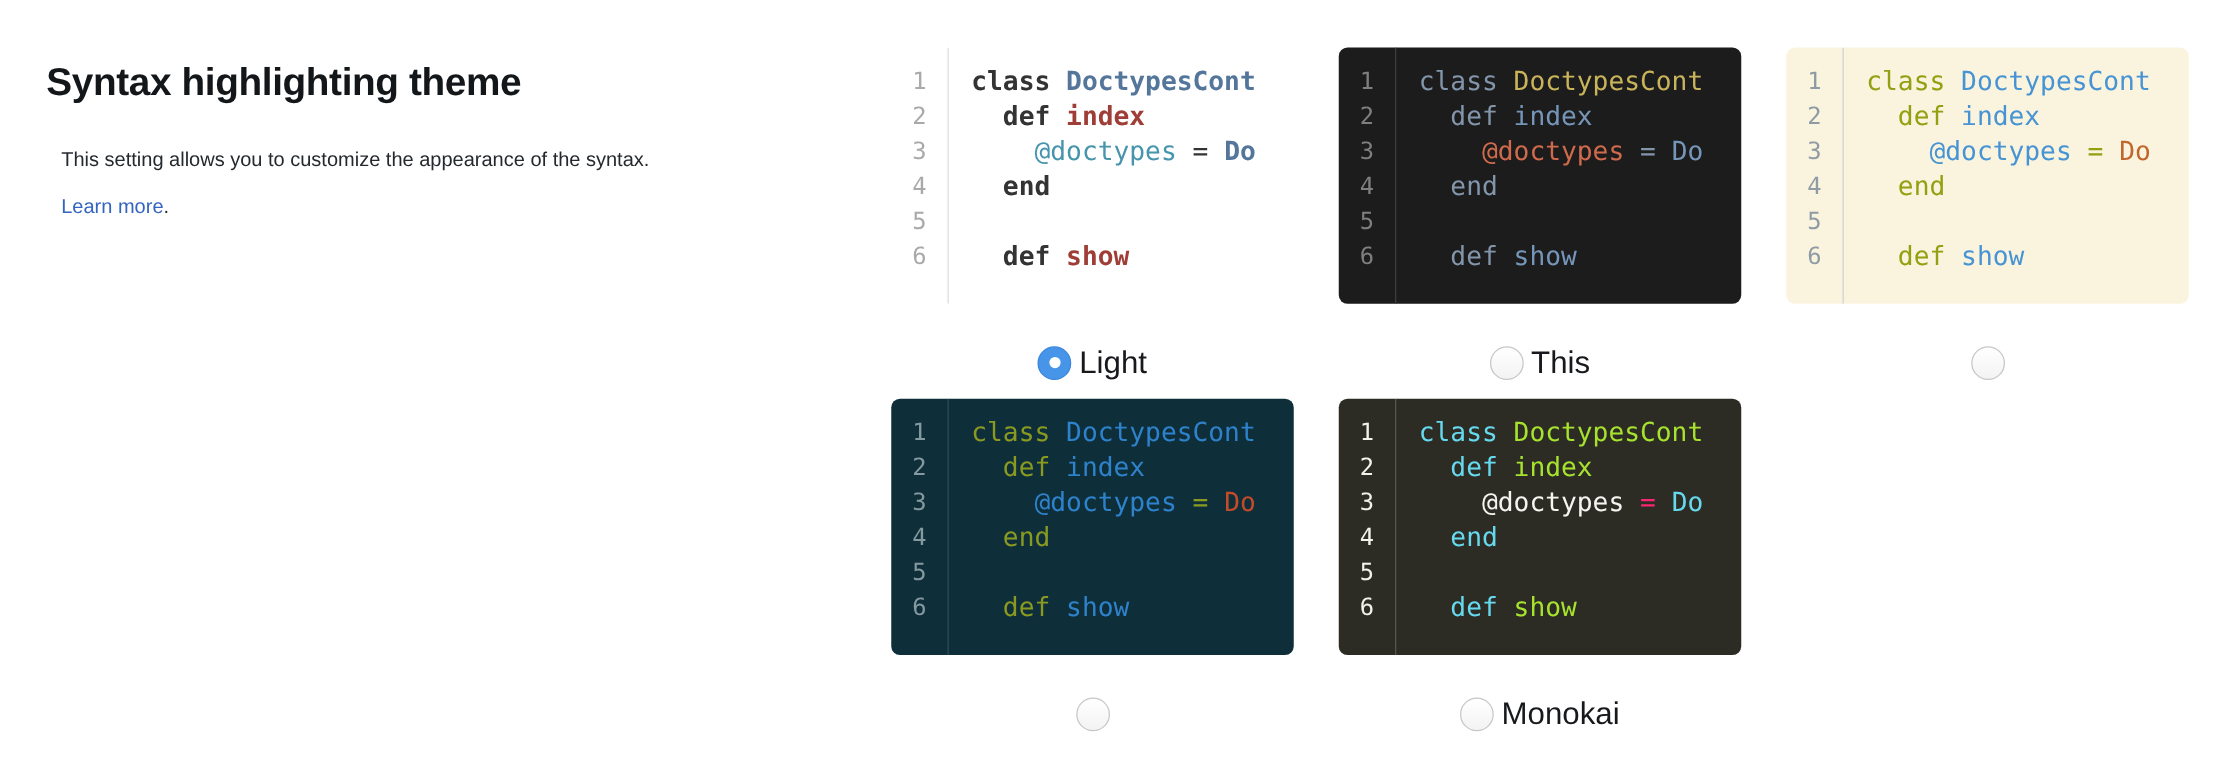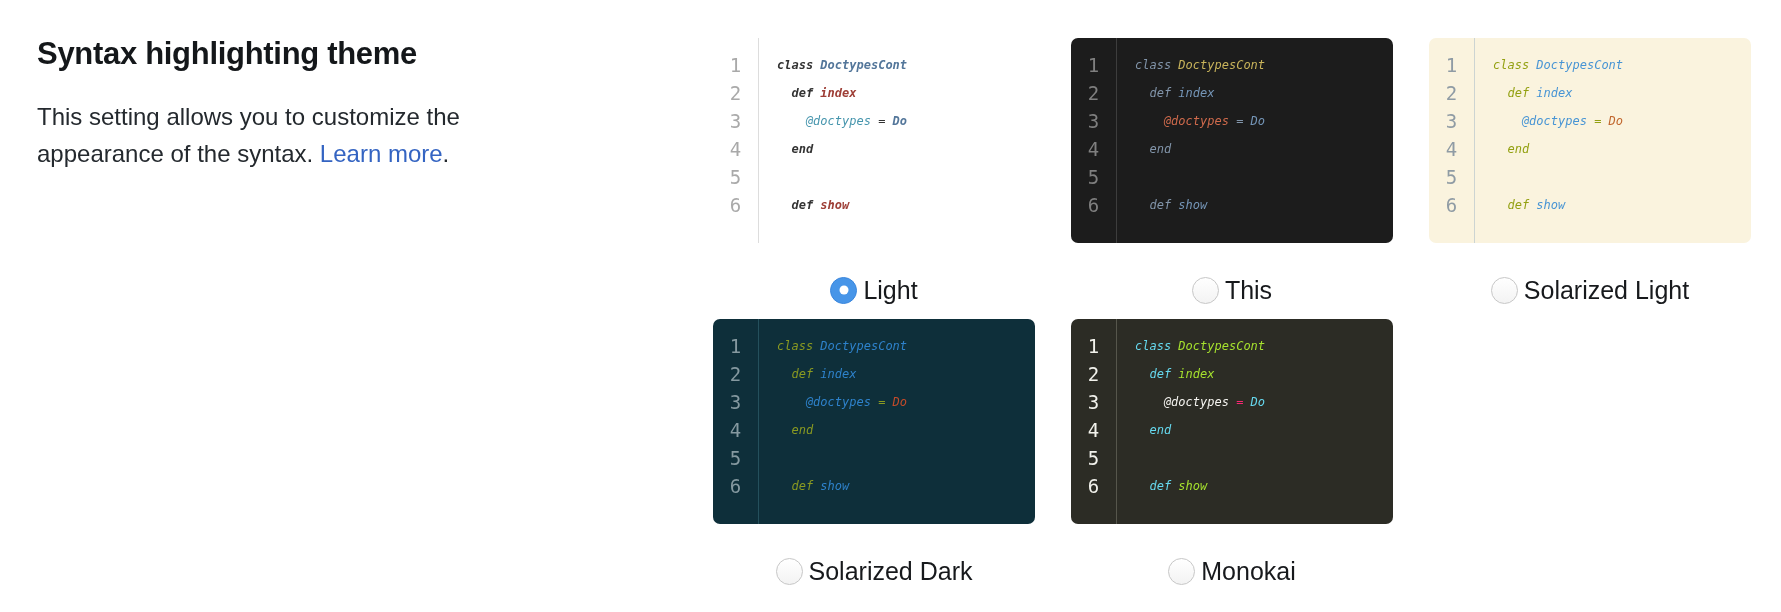--- a/index.html
+++ b/index.html
@@ -1,47 +1,46 @@
 <!DOCTYPE html>
 <html><head>
 <meta charset="utf-8">
 <style>
   html,body{margin:0;padding:0;}
   body{
     width:1781px;height:612px;overflow:hidden;background:#ffffff;
     font-family:"Liberation Sans", sans-serif;position:relative;
   }
   
-  .left-col{position:absolute;left:37px;top:36px;width:510px;}
+  .left-col{position:absolute;left:37px;top:48px;width:510px;}
   .section-title{
     margin:0 0 26px 0;font-size:31px;font-weight:700;color:#14171a;
     letter-spacing:-0.3px;
   }
-  .section-desc{margin:0;font-size:24px;line-height:37px;color:#24292e;}
+  .section-desc{margin:12px;font-size:16px;line-height:37px;color:#24292e;}
   .learn-more{color:#3464c2;text-decoration:none;cursor:pointer;}
   
   .themes-grid{
     position:absolute;left:695px;top:38px;
     display:grid;grid-template-columns:repeat(3,358px);row-gap:14px;
   }
   .theme-card{display:flex;flex-direction:column;align-items:center;}
   .preview{
     width:322px;height:205px;border-radius:7px;overflow:hidden;
     display:flex;box-sizing:border-box;cursor:pointer;
   }
   .gutter-col{
     flex:0 0 46px;width:46px;box-sizing:border-box;border-right:1px solid transparent;
     padding-top:13px;text-align:center;
     font-family:"DejaVu Sans Mono", monospace;font-size:19px;line-height:28px;
   }
   .code-col{
     flex:1;min-width:0;padding:13px 0 0 18px;overflow:hidden;
-    font-family:"DejaVu Sans Mono", monospace;font-size:12px;line-height:28px;
+    font-family:"DejaVu Sans Mono", monospace;font-size:21px;line-height:28px;
     white-space:pre;
-    font-style:italic;
   }
   .code-line,.gutter-num{height:28px;}
   .radio-row{margin-top:32px;display:flex;align-items:center;height:30px;}
   .radio{
     width:27px;height:27px;border-radius:50%;box-sizing:border-box;
     position:relative;cursor:pointer;flex:0 0 27px;
   }
   .radio.unchecked{background:linear-gradient(#ffffff,#f3f3f3);border:1px solid #c7c7c7;}
   .radio.checked{border:1px solid #3a86dd;}
   .radio.checked::after{
@@ -100,38 +99,36 @@
           <div class="gutter-num">2</div>
           <div class="gutter-num">3</div>
           <div class="gutter-num">4</div>
           <div class="gutter-num">5</div>
           <div class="gutter-num">6</div>
         </div>
         <div class="code-col"><div class="code-line"><span style="color: rgb(147, 160, 17);">class </span><span style="color: rgb(71, 148, 212);">DoctypesCont</span></div><div class="code-line"><span style="color: rgb(147, 160, 17);">  def </span><span style="color: rgb(71, 148, 212);">index</span></div><div class="code-line"><span style="color: rgb(71, 148, 212);">    @doctypes</span><span style="color: rgb(147, 160, 17);"> = </span><span style="color: rgb(193, 102, 45);">Do</span></div><div class="code-line"><span style="color: rgb(147, 160, 17);">  end</span></div><div class="code-line"></div><div class="code-line"><span style="color: rgb(147, 160, 17);">  def </span><span style="color: rgb(71, 148, 212);">show</span></div></div>
       </div>
       <div class="radio-row">
         <span class="radio unchecked" style="border-color: rgb(199, 199, 199);"></span>
-        <span class="radio-label">Solarized Light</span>
       </div>
     </div>
     <div class="theme-card">
       <div class="preview" style="background: rgb(14, 47, 58);">
         <div class="gutter-col" style="color: rgb(133, 153, 160); border-right-color: rgb(36, 80, 92);">
           <div class="gutter-num">1</div>
           <div class="gutter-num">2</div>
           <div class="gutter-num">3</div>
           <div class="gutter-num">4</div>
           <div class="gutter-num">5</div>
           <div class="gutter-num">6</div>
         </div>
         <div class="code-col"><div class="code-line"><span style="color: rgb(138, 154, 33);">class </span><span style="color: rgb(46, 130, 203);">DoctypesCont</span></div><div class="code-line"><span style="color: rgb(138, 154, 33);">  def </span><span style="color: rgb(46, 130, 203);">index</span></div><div class="code-line"><span style="color: rgb(46, 130, 203);">    @doctypes</span><span style="color: rgb(138, 154, 33);"> = </span><span style="color: rgb(196, 75, 42);">Do</span></div><div class="code-line"><span style="color: rgb(138, 154, 33);">  end</span></div><div class="code-line"></div><div class="code-line"><span style="color: rgb(138, 154, 33);">  def </span><span style="color: rgb(46, 130, 203);">show</span></div></div>
       </div>
       <div class="radio-row">
         <span class="radio unchecked" style="border-color: rgb(199, 199, 199);"></span>
-        <span class="radio-label">Solarized Dark</span>
       </div>
     </div>
     <div class="theme-card">
       <div class="preview" style="background: rgb(44, 44, 37);">
         <div class="gutter-col" style="color: rgb(242, 242, 236); border-right-color: rgb(86, 86, 76);">
           <div class="gutter-num">1</div>
           <div class="gutter-num">2</div>
           <div class="gutter-num">3</div>
           <div class="gutter-num">4</div>
           <div class="gutter-num">5</div>

